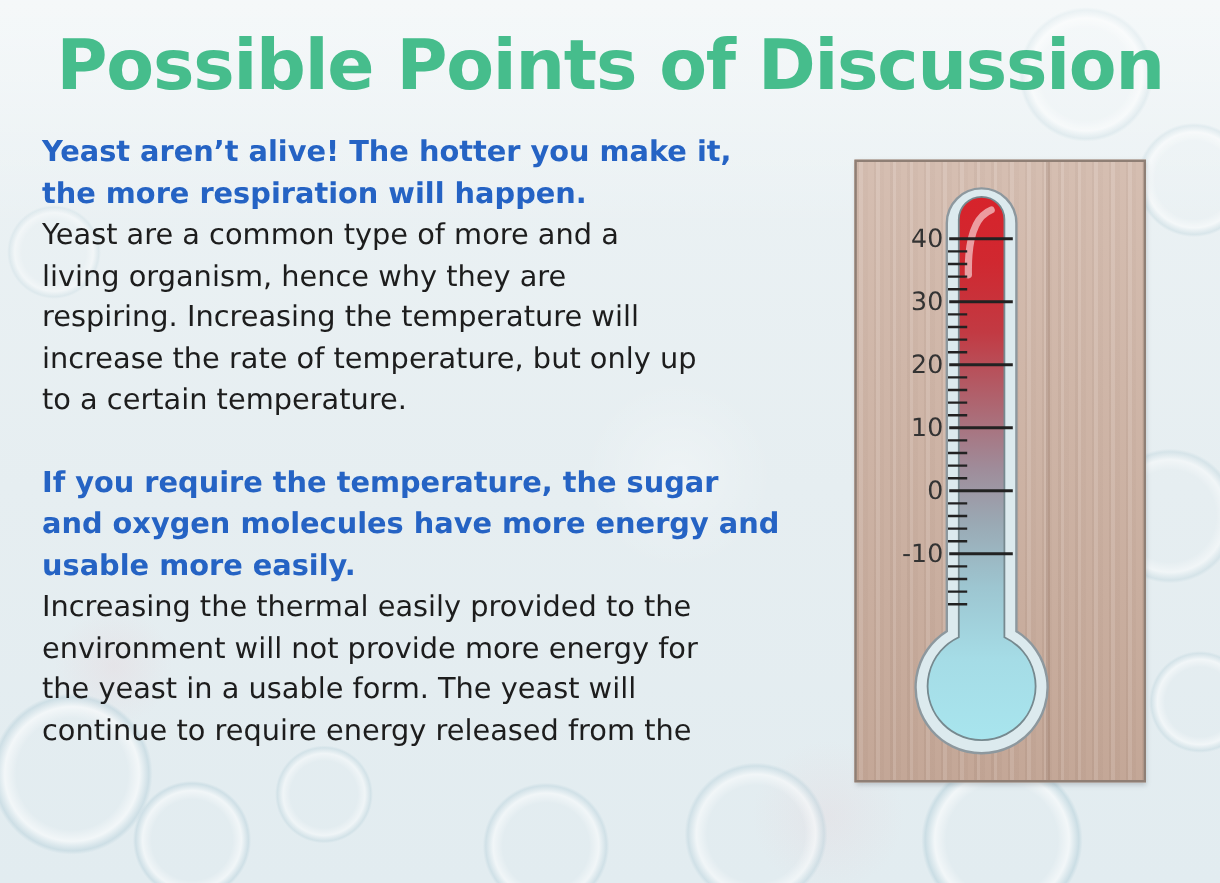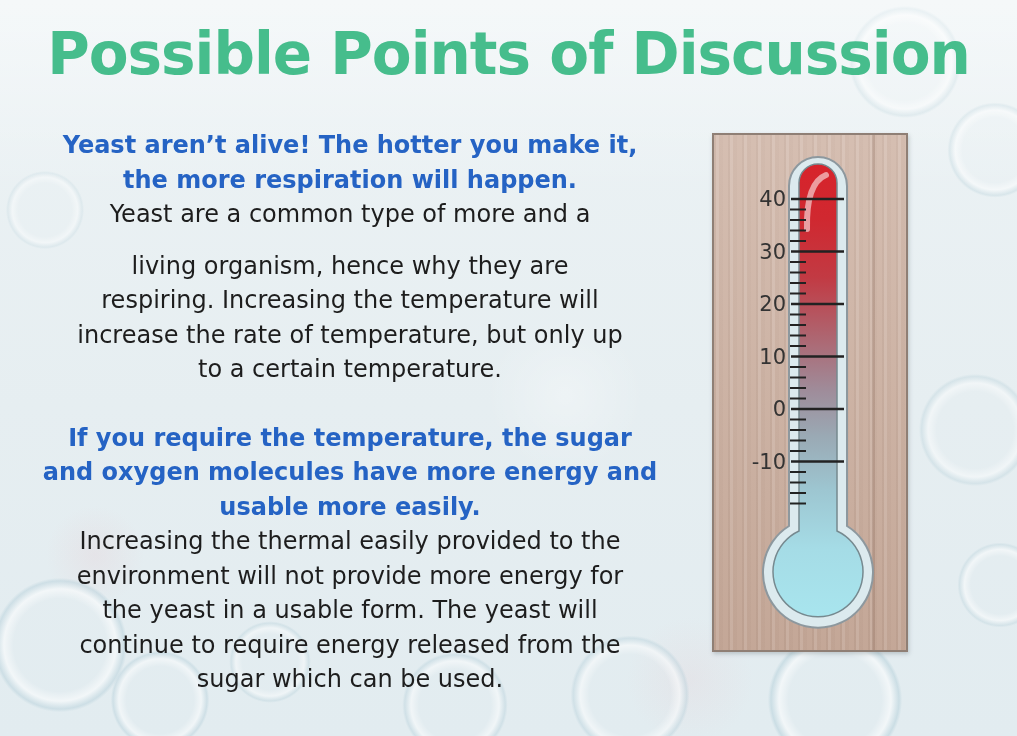--- a/index.html
+++ b/index.html
@@ -26,28 +26,28 @@
       radial-gradient(circle 70px at 95px 555px,  rgba(231,196,202,.22), rgba(231,196,202,0) 70%),
       radial-gradient(circle 90px at 690px 680px, rgba(231,196,202,.18), rgba(231,196,202,0) 70%),
       radial-gradient(circle 110px at 565px 395px,rgba(255,255,255,.3), rgba(255,255,255,0) 72%),
       linear-gradient(180deg, #EDF3F5 0%, #E6EEF1 55%, #E2ECF0 100%);
   }
   .title {
     position: absolute; top: 20px; left: 0; width: 100%;
     margin: 0; text-align: center;
     font-size: 58px; font-weight: bold; letter-spacing: -1px;
   }
-  .text-col { position: absolute; left: 35px; top: 128px; width: 630px; text-align: center; }
+  .text-col { position: absolute; left: 35px; top: 109px; width: 630px; }
   .line {
     font-size: 24px; line-height: 34.5px; white-space: nowrap;
   }
   .heading { font-weight: bold; }
   .section-gap { margin-top: 34px; }
   .board {
-    position: absolute; left: 712px; top: 133px; width: 196px; height: 519px;
+    position: absolute; left: 712px; top: 133px; width: 243px; height: 519px;
     box-sizing: border-box;
     background-color: #CBAE9E;
     background-image:
       linear-gradient(90deg, rgba(255,255,255,0) 0 158px, rgba(120,86,70,.22) 158px 161px, rgba(255,255,255,0) 161px),
       linear-gradient(180deg, rgba(255,255,255,.20), rgba(110,85,70,.08)),
       repeating-linear-gradient(90deg,
         rgba(122,92,76,.10) 0 2px, rgba(255,255,255,.10) 2px 5px,
         rgba(122,92,76,.05) 5px 9px, rgba(255,255,255,0) 9px 14px);
     border: 2px solid #8F7F75;
     box-shadow: 1px 2px 4px rgba(110,120,128,.35);
@@ -59,34 +59,33 @@
 
 <div class="slide">
 
   <h1 class="title" style="color: rgb(70, 189, 140);">Possible Points of Discussion</h1>
 
   <div class="text-col">
     <div>
       <div class="line heading" style="color: rgb(37, 99, 196);">Yeast aren’t alive! The hotter you make it,</div>
       <div class="line heading" style="color: rgb(37, 99, 196);">the more respiration will happen.</div>
       <div class="line body" style="color: rgb(29, 29, 29);">Yeast are a common type of more and a</div>
-      <div class="line body" style="color: rgb(29, 29, 29); margin-top: 17px;">living organism, hence why they are</div>
+      <div class="line body" style="color: rgb(29, 29, 29);">living organism, hence why they are</div>
       <div class="line body" style="color: rgb(29, 29, 29);">respiring. Increasing the temperature will</div>
       <div class="line body" style="color: rgb(29, 29, 29);">increase the rate of temperature, but only up</div>
       <div class="line body" style="color: rgb(29, 29, 29);">to a certain temperature.</div>
     </div>
     <div class="section-gap">
       <div class="line heading" style="color: rgb(37, 99, 196);">If you require the temperature, the sugar</div>
       <div class="line heading" style="color: rgb(37, 99, 196);">and oxygen molecules have more energy and</div>
       <div class="line heading" style="color: rgb(37, 99, 196);">usable more easily.</div>
       <div class="line body" style="color: rgb(29, 29, 29);">Increasing the thermal easily provided to the</div>
       <div class="line body" style="color: rgb(29, 29, 29);">environment will not provide more energy for</div>
       <div class="line body" style="color: rgb(29, 29, 29);">the yeast in a usable form. The yeast will</div>
       <div class="line body" style="color: rgb(29, 29, 29);">continue to require energy released from the</div>
-      <div class="line body" style="color: rgb(29, 29, 29);">sugar which can be used.</div>
     </div>
   </div>
 
   <div class="board">
     <svg width="207" height="515" viewBox="0 0 207 515">
       <defs>
         <linearGradient id="fluid" gradientUnits="userSpaceOnUse" x1="0" y1="29" x2="0" y2="482">
           <stop offset="0" stop-color="#D7232B"></stop>
           <stop offset="0.12" stop-color="#D02830"></stop>
           <stop offset="0.25" stop-color="#C23A43"></stop>

